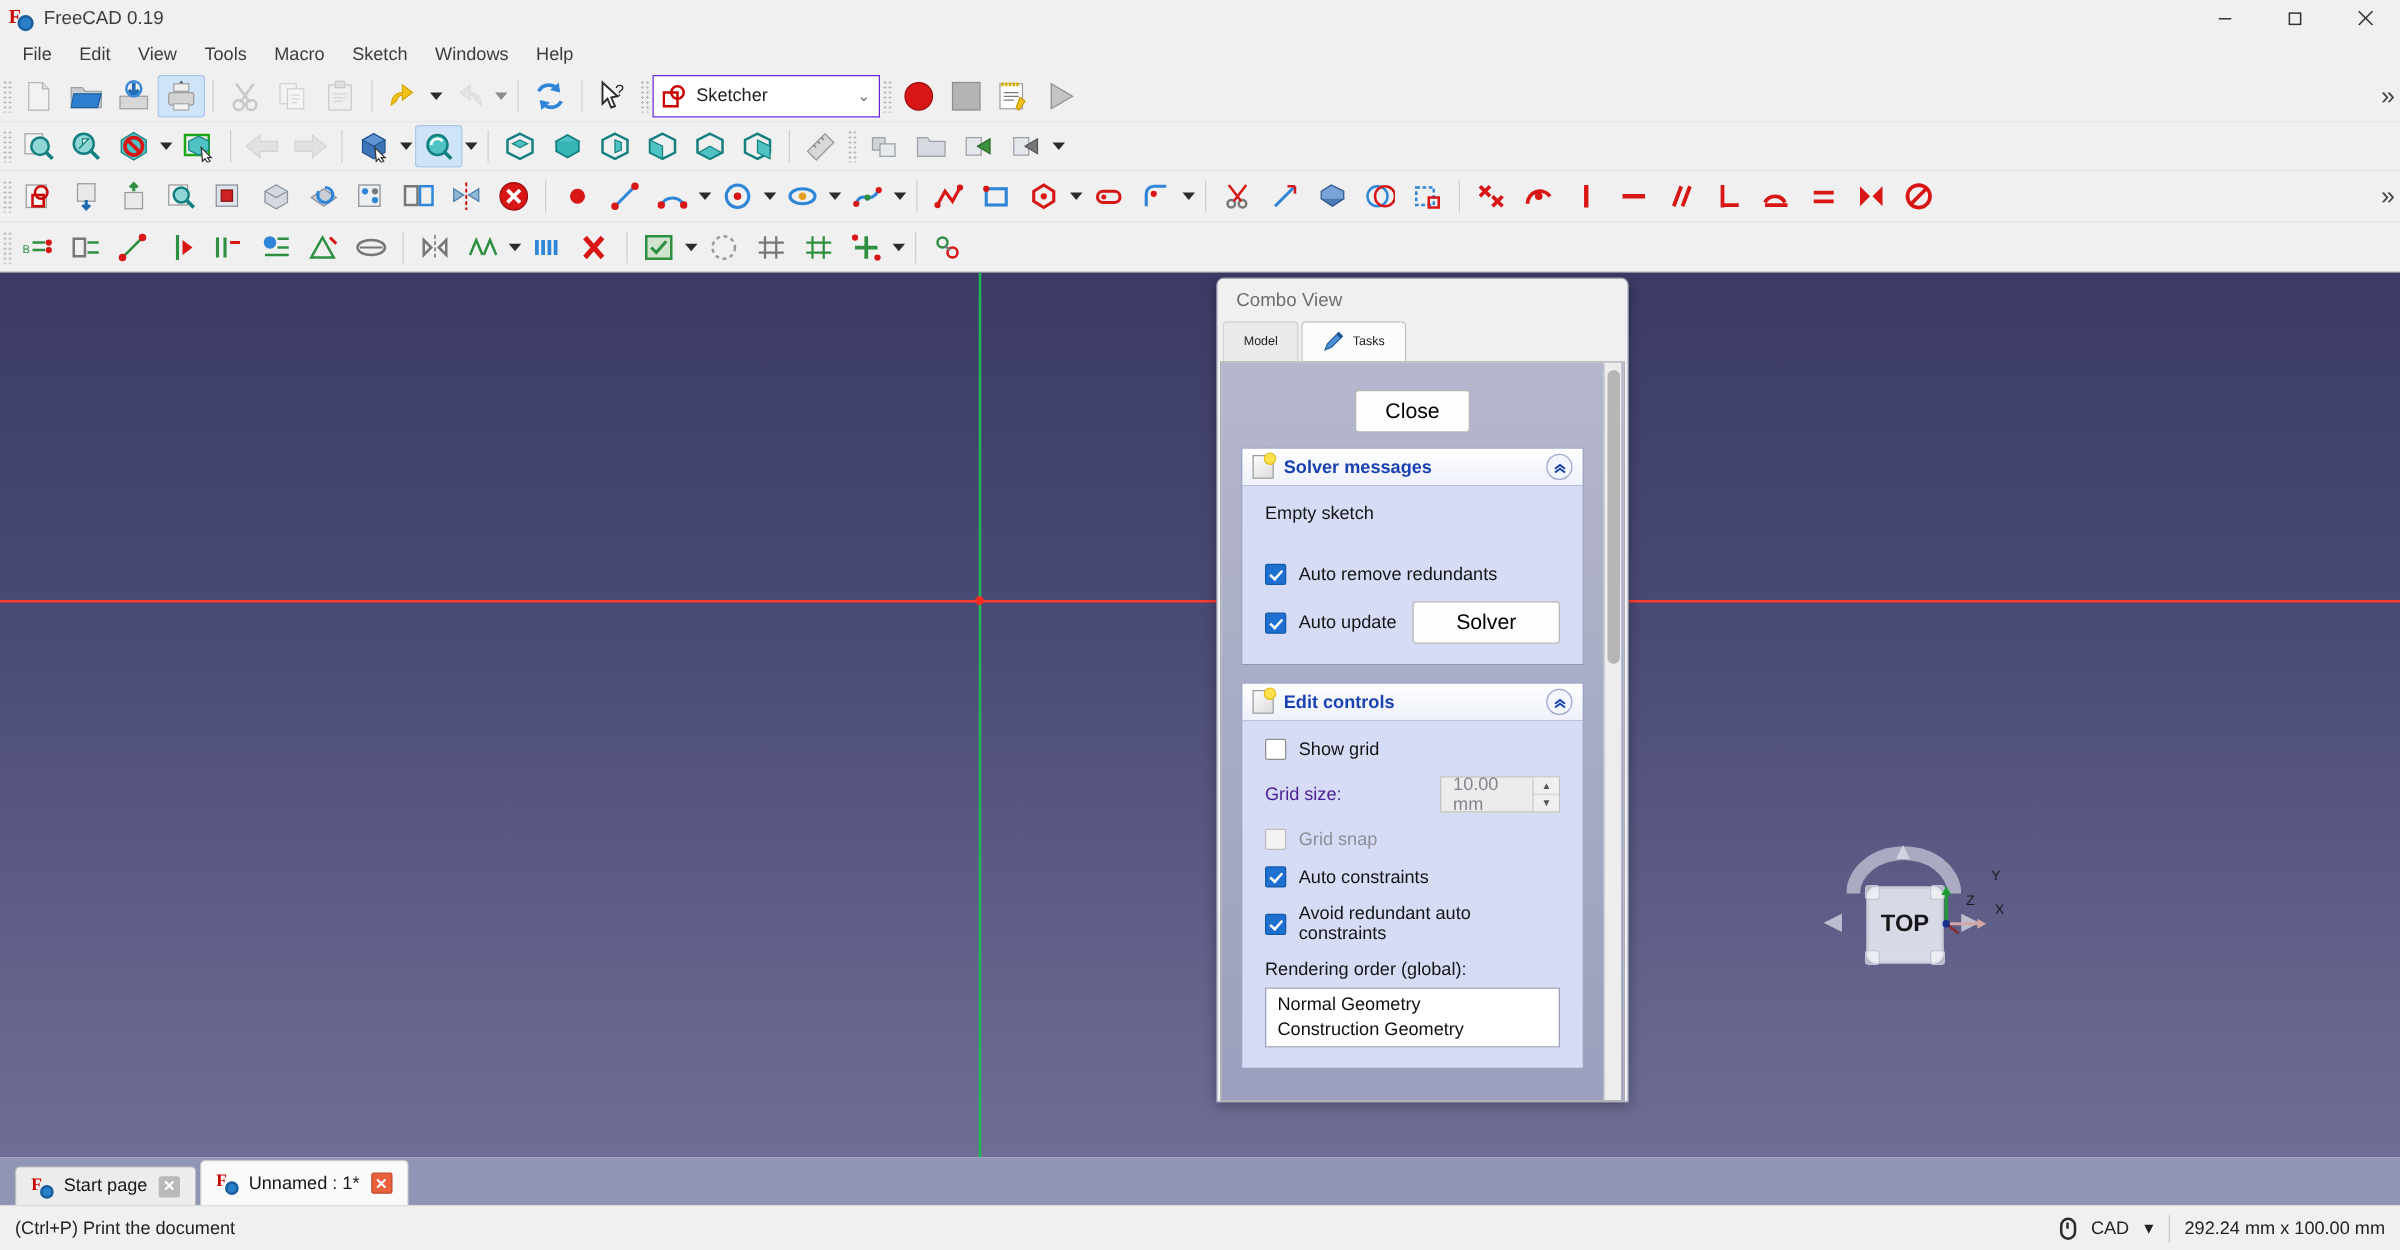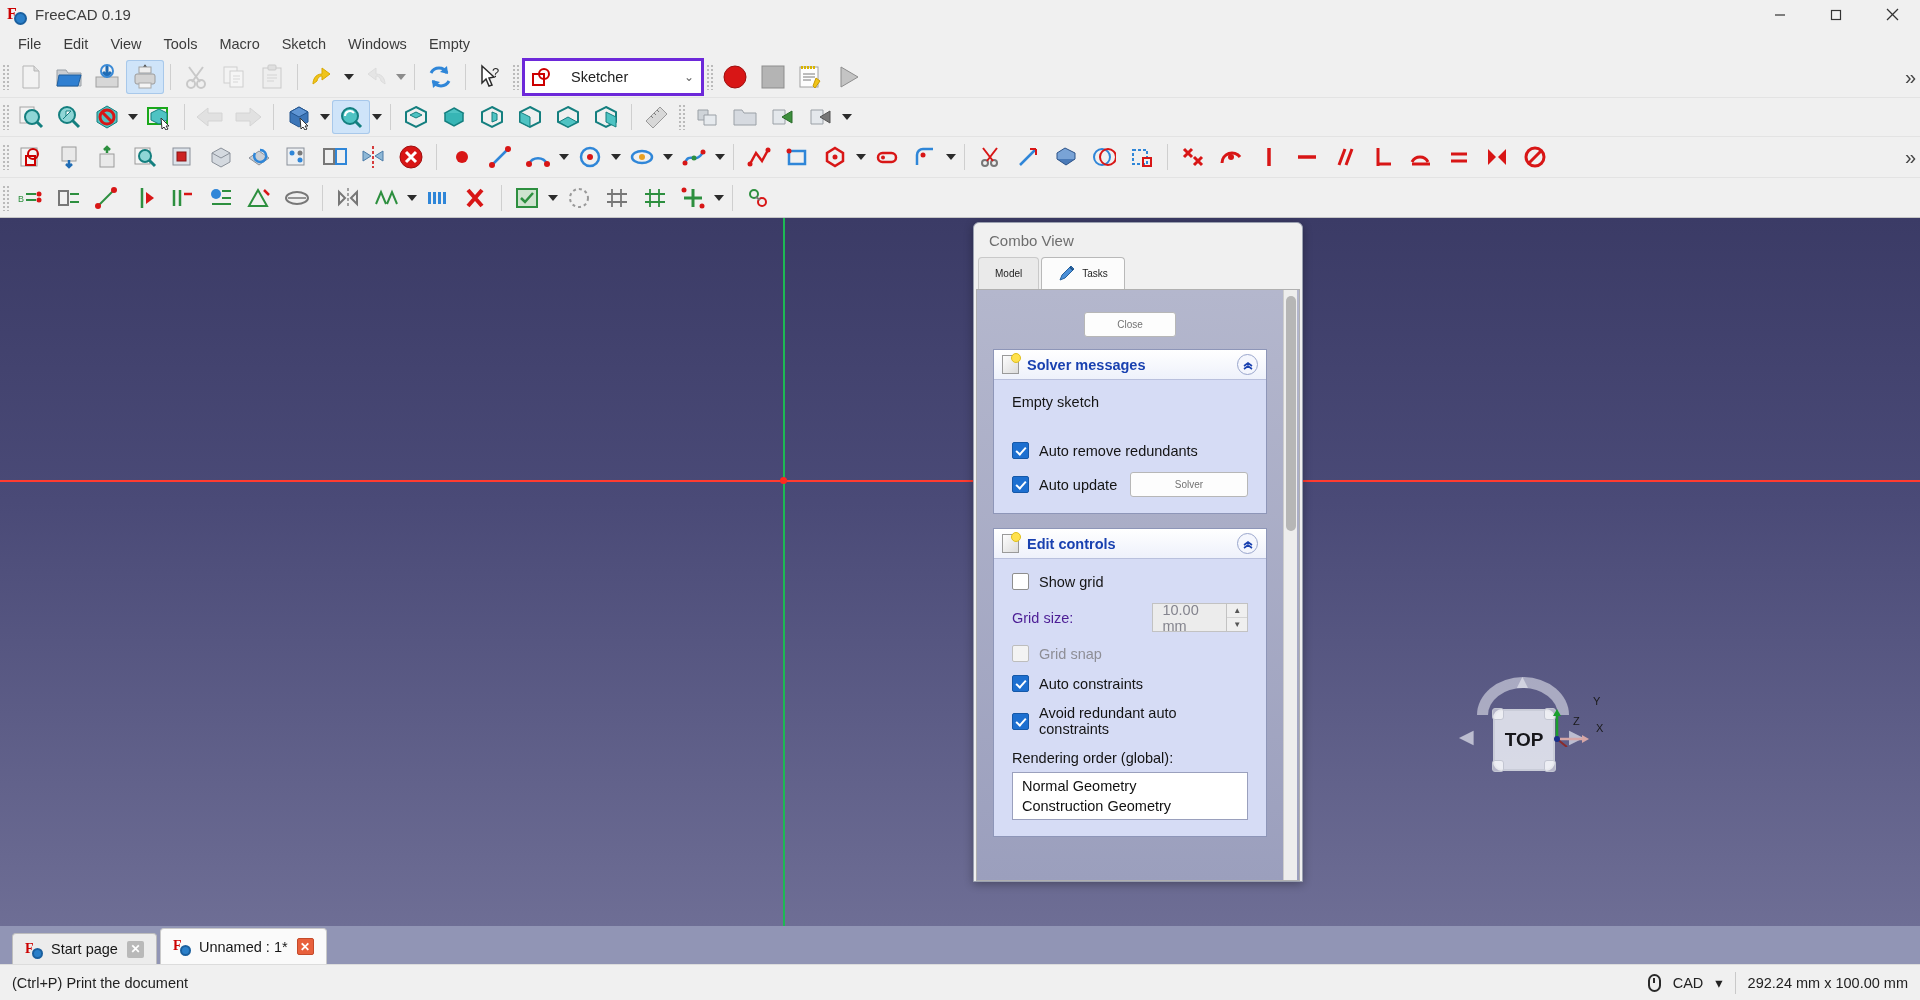--- a/index.html
+++ b/index.html
@@ -71,22 +71,22 @@
   }
   .caret::after {
     content: ""; border-left: 5px solid transparent; border-right: 5px solid transparent;
     border-top: 6px solid #2b2b2b;
   }
   .caret.dim::after { border-top-color: #8c8c8c; }
   .ovf { margin-left: auto; padding-right: 6px; font-size: 20px; color: #444; letter-spacing: -2px; }
 
   
   .wb-select {
-    width: 182px; height: 30px; background: #fff; border: 3px solid #6d28d9;
-    display: flex; align-items: center; gap: 20px; padding: 16px 7px; font-size: 14.5px; color: #222;
+    width: 182px; height: 30px; background: #fff; border: 1px solid #6d28d9;
+    display: flex; align-items: center; gap: 8px; padding: 16px 7px; font-size: 14.5px; color: #222;
   }
   .wb-select .chev { margin-left: auto; color: #666; font-size: 12px; }
 
   
   .viewport {
     flex: 1 1 auto; position: relative; overflow: hidden;
     background: linear-gradient(to bottom, #3b3b66 0%, #4a4a77 40%, #6e6e95 100%);
   }
   .axis-v { position: absolute; top: 0; bottom: 0; width: 2px; background: #1db954; }
   .axis-h { position: absolute; left: 0; right: 0; height: 2px; background: #ff3b30; }
@@ -134,21 +134,21 @@
   .ctab.selected { background: #fcfcfc; border-color: #b9b9b9; }
   .combo-body {
     flex: 1 1 auto; background: #a8abc6; position: relative; overflow: hidden;
     border: 1px solid #b0b0b0; margin: 0 2px 0 2px;
     background: linear-gradient(to bottom, #b4b7cd 0%, #9b9fbd 100%);
   }
   .task-scroll { position: absolute; inset: 0 16px 0 0; overflow: hidden; }
   .close-wrap { display: flex; justify-content: center; padding: 22px 0 12px; }
   .btn {
     background: #fdfdfd; border: 1px solid #b7b7b7; border-radius: 3px;
-    font-size: 10px; color: #737373; padding: 6px 0; text-align: center;
+    font-size: 17px; color: #000000; padding: 6px 0; text-align: center;
   }
   .btn-close { width: 92px; }
 
   
   .group { margin: 0 16px 14px 16px; border: 1px solid #8e96b8; background: #d6dcf5; }
   .group-head {
     height: 30px; display: flex; align-items: center; gap: 8px; padding: 0 8px;
     background: linear-gradient(to bottom, #ffffff 0%, #eef1fb 100%);
     border-bottom: 1px solid #b9c0dd;
   }
@@ -278,21 +278,21 @@
   </div>
 
   <div class="menubar">
     <div class="menu-item">File</div>
     <div class="menu-item">Edit</div>
     <div class="menu-item">View</div>
     <div class="menu-item">Tools</div>
     <div class="menu-item">Macro</div>
     <div class="menu-item">Sketch</div>
     <div class="menu-item">Windows</div>
-    <div class="menu-item">Empty</div>
+    <div class="menu-item">Help</div>
   </div>
 
   <div class="toolbar-row tb-row1">
     <div class="grip"></div>
 
     <div class="tbtn">
       <svg width="26" height="26" viewBox="0 0 26 26">
           <path d="M5 2h11l5 5v17H5z" fill="#f2f2f2" stroke="#b5b5b5"></path>
           <path d="M16 2v5h5" fill="#dcdcdc" stroke="#b5b5b5"></path>
         </svg>

